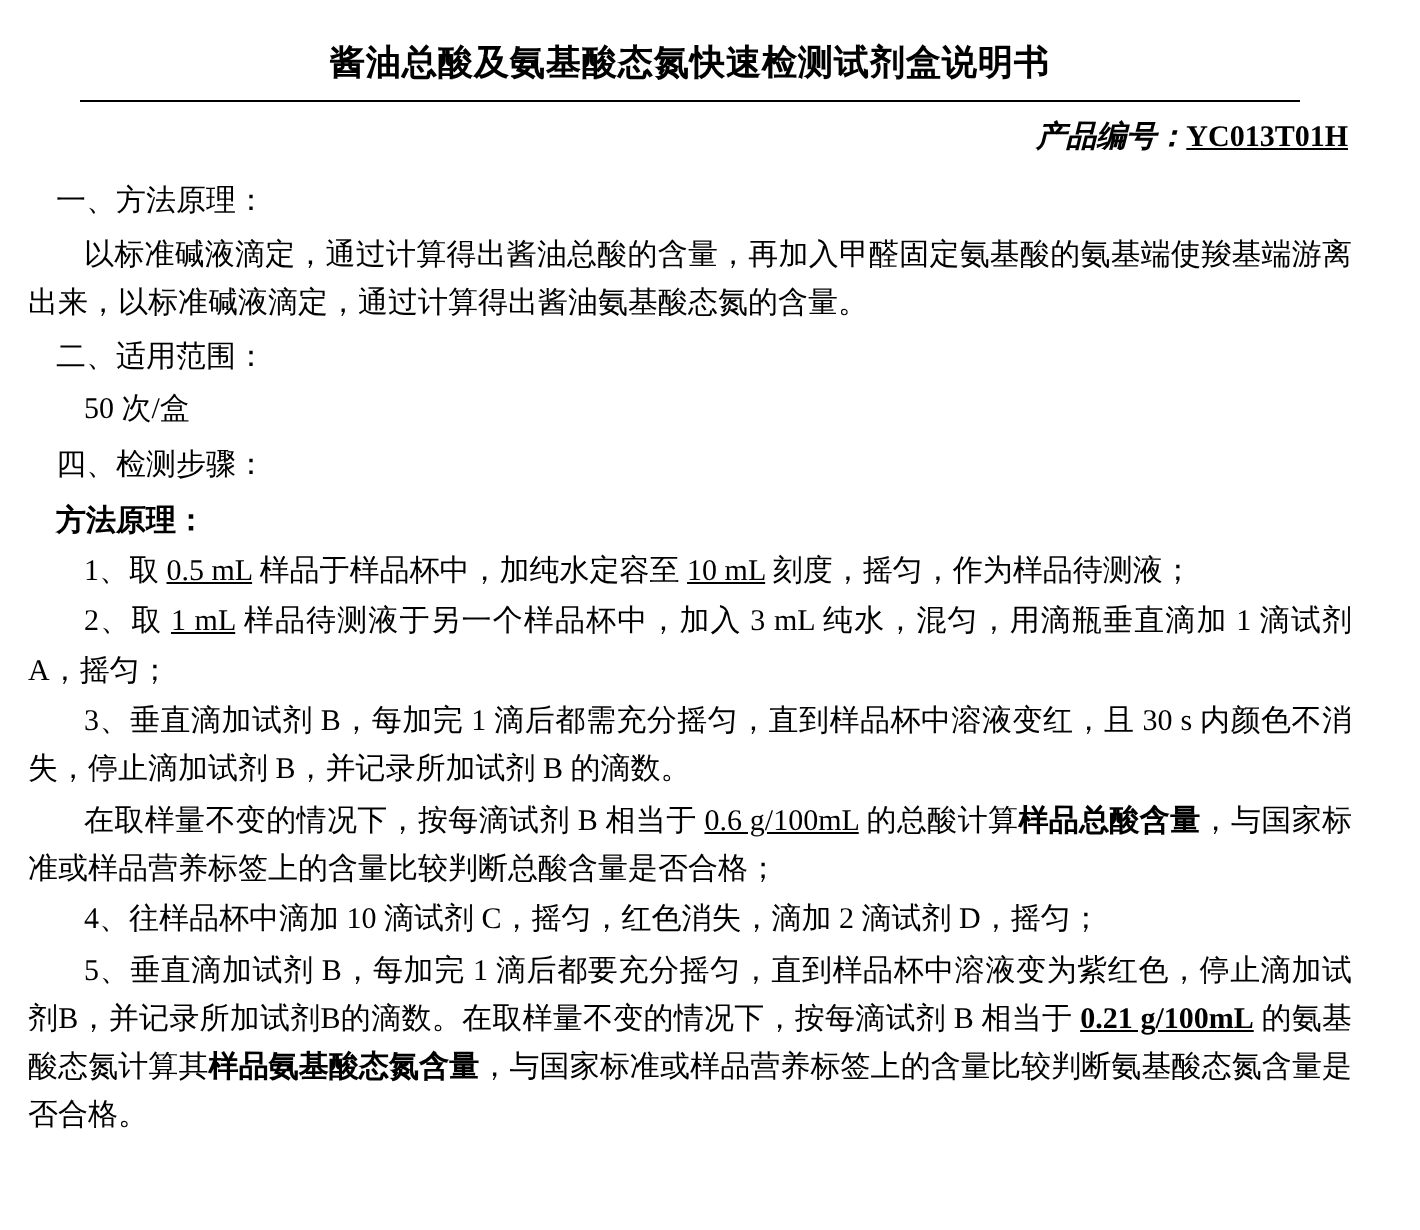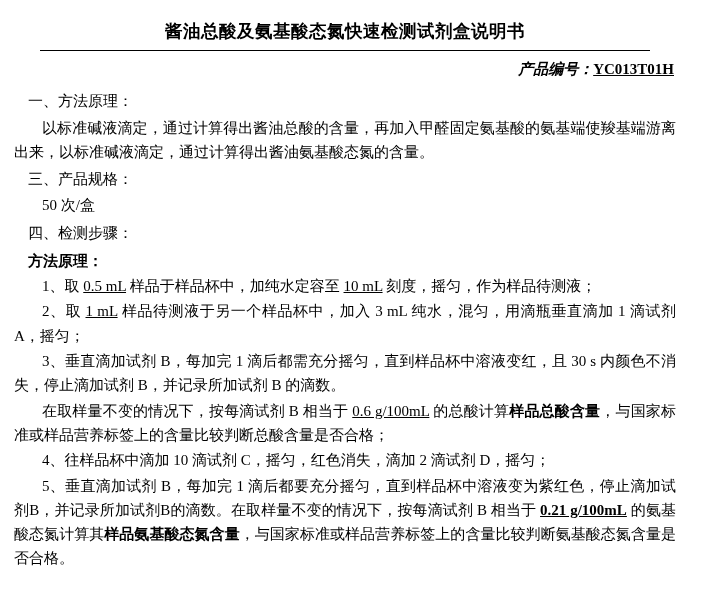--- a/index.html
+++ b/index.html
@@ -88,22 +88,22 @@
   <div class="doc-title">酱油总酸及氨基酸态氮快速检测试剂盒说明书</div>
   <hr class="title-rule">
 
   <div class="product-code">
     <span>产品编号：</span><span class="code-val">YC013T01H</span>
   </div>
 
   <div class="section-heading">一、方法原理：</div>
   <div class="para">以标准碱液滴定，通过计算得出酱油总酸的含量，再加入甲醛固定氨基酸的氨基端使羧基端游离出来，以标准碱液滴定，通过计算得出酱油氨基酸态氮的含量。</div>
 
+  <div class="section-heading">二、适用范围：</div>
 
-  <div class="section-heading">三、产品规格：</div>
   <div class="para">50 次/盒</div>
 
   <div class="section-heading">四、检测步骤：</div>
   <div class="sub-heading">方法原理：</div>
 
   <div class="para"><span>1、</span><span>取 </span><span class="u">0.5 mL</span><span> 样品于样品杯中，加纯水定容至 </span><span class="u">10 mL</span><span> 刻度，摇匀，作为样品待测液；</span></div>
 
   <div class="para"><span>2、</span><span>取 </span><span class="u">1 mL</span><span> 样品待测液于另一个样品杯中，加入 3 mL 纯水，混匀，用滴瓶垂直滴加 1 滴试剂 A，摇匀；</span></div>
 
   <div class="para"><span>3、</span><span>垂直滴加试剂 B，每加完 1 滴后都需充分摇匀，直到样品杯中溶液变红，且 30 s 内颜色不消失，停止滴加试剂 B，并记录所加试剂 B 的滴数。</span></div>

